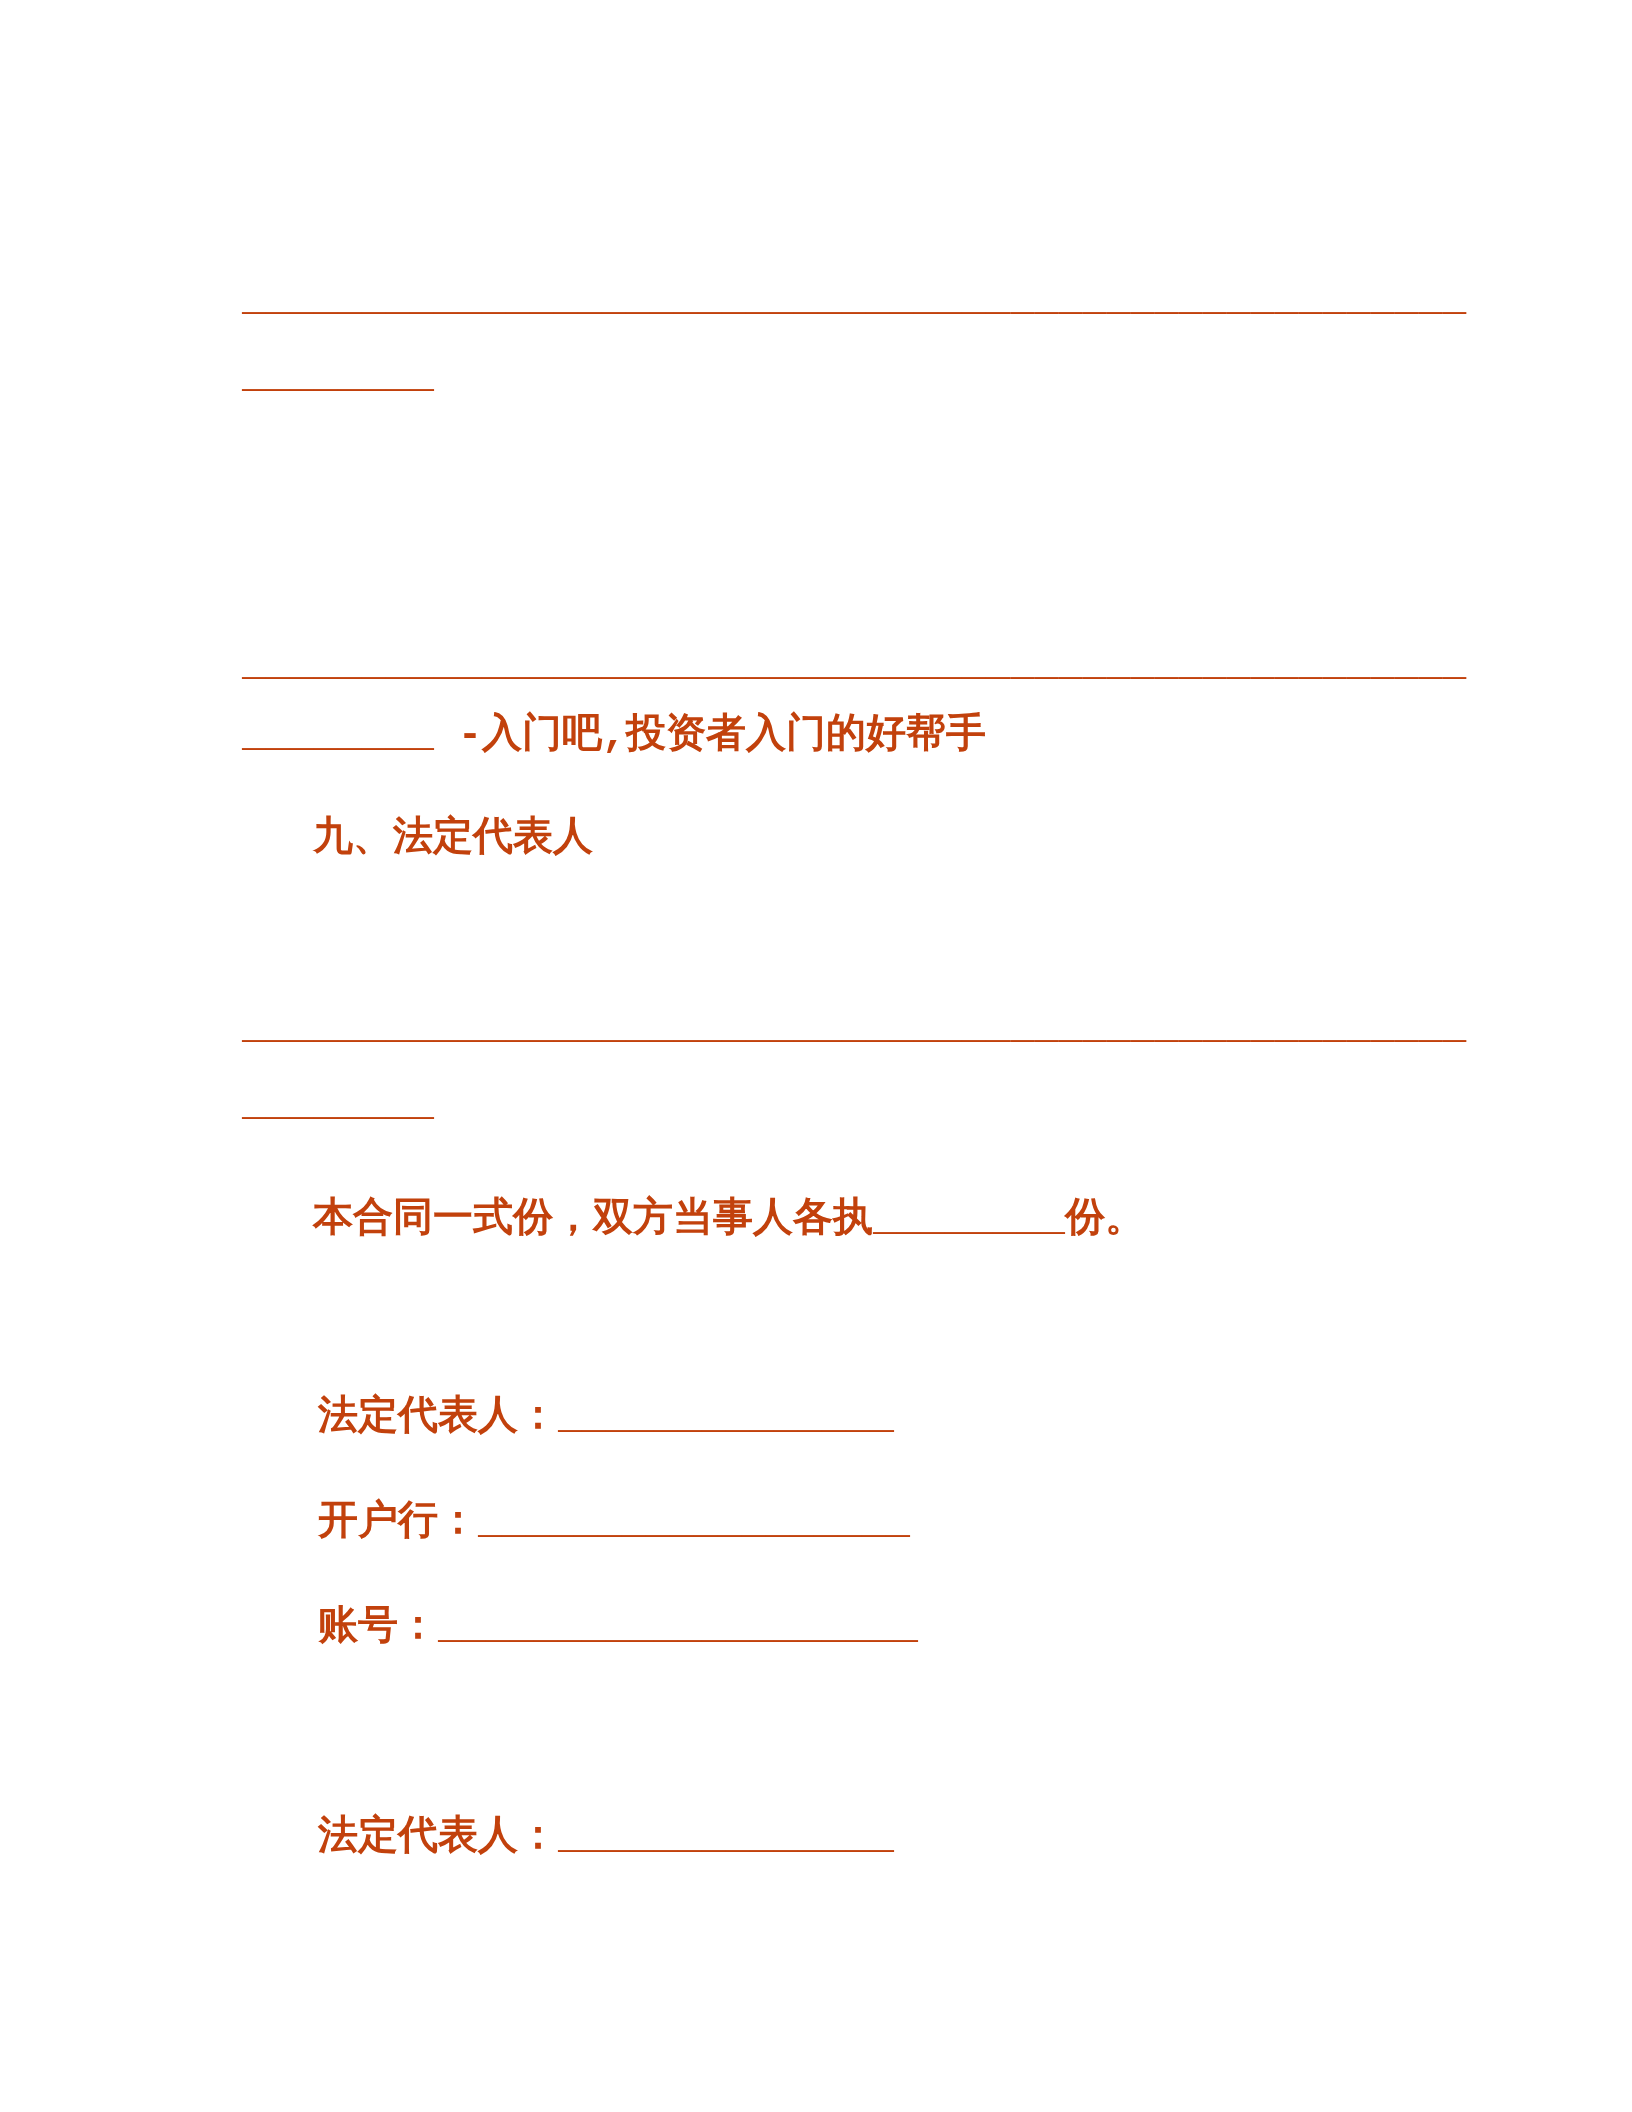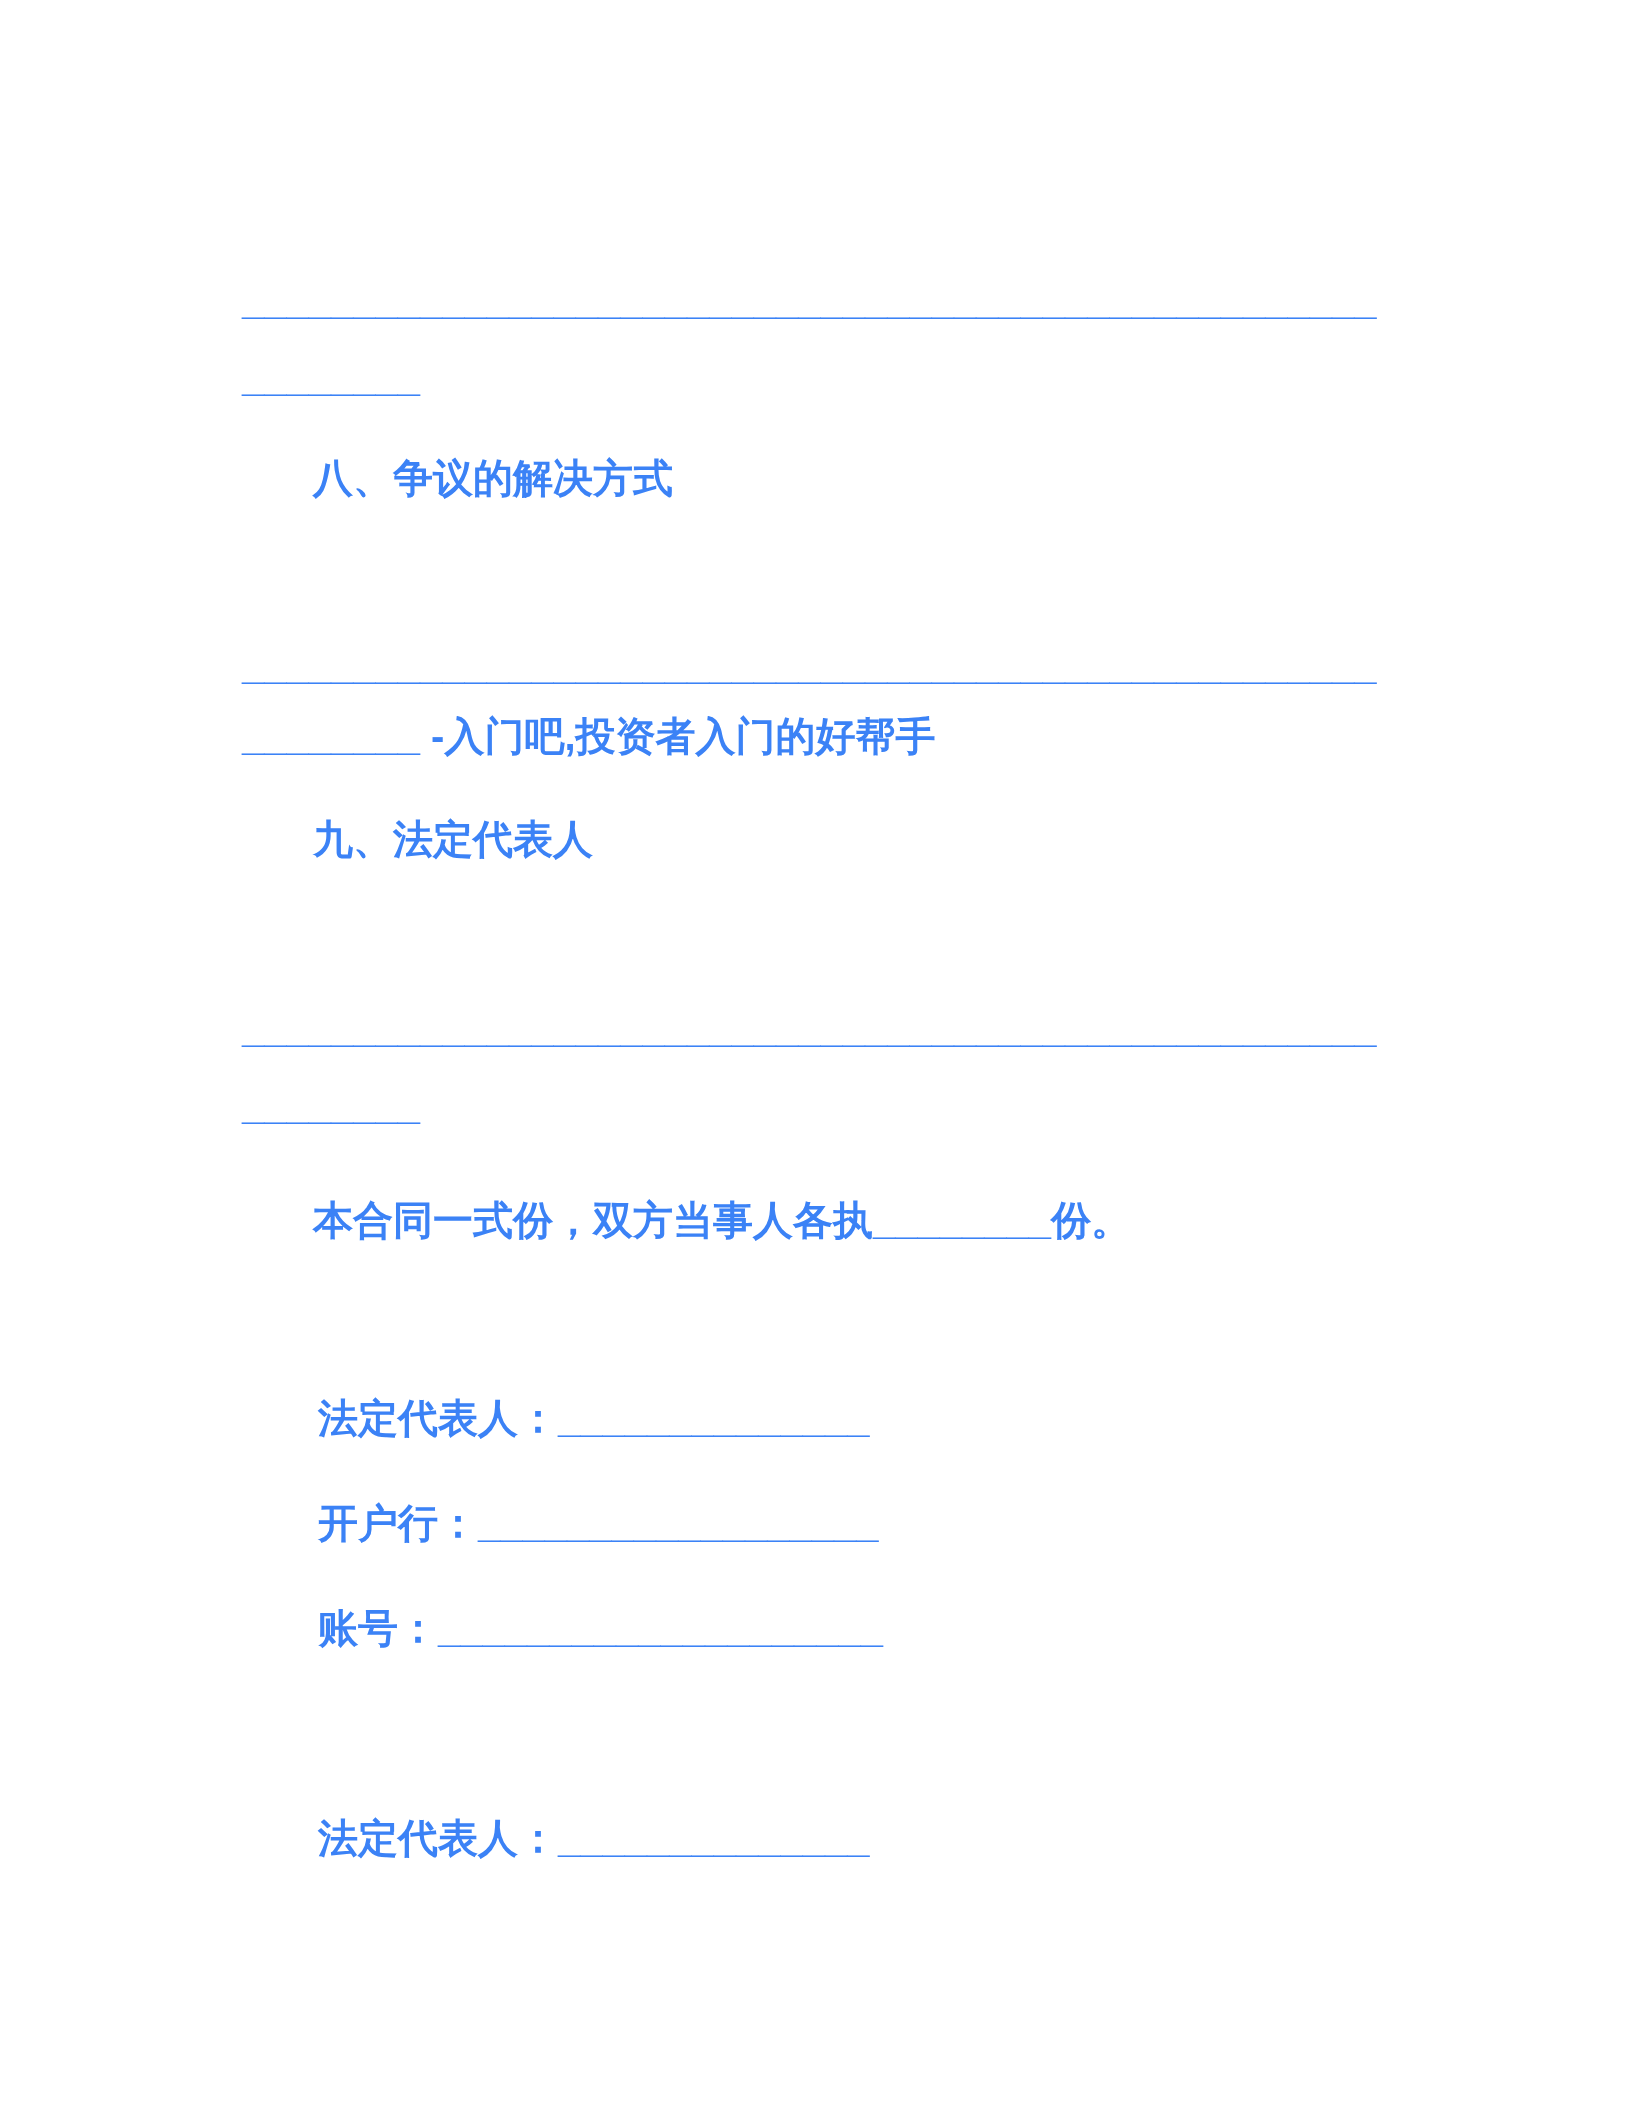--- a/index.html
+++ b/index.html
@@ -13,25 +13,25 @@
     position: relative;
     overflow: hidden;
   }
   .doc-page {
     position: absolute;
     inset: 0;
     background: #ffffff;
   }
   .doc-line {
     position: absolute;
-    font-family: Liberation Sans, sans-serif;
+    font-family: Liberation Mono, monospace;
     font-weight: 700;
     font-size: 40px;
     line-height: 1;
-    color: #3b82f6;
+    color: #c2410c;
     white-space: pre;
     letter-spacing: 0;
   }
   
   .margin-left   { left: 242px; }
   
   .indent-head   { left: 313px; }
   .indent-body   { left: 318px; }
 
   .y-r1  { top: 280px;  }
@@ -52,21 +52,20 @@
 </style>
 </head>
 <body>
 
 <div class="doc-page">
 
   <div class="doc-line margin-left y-r1">___________________________________________________</div>
 
   <div class="doc-line margin-left y-r2">________</div>
 
-  <div class="doc-line indent-head y-r3">八、争议的解决方式</div>
 
   <div class="doc-line margin-left y-r4">___________________________________________________</div>
 
   <div class="doc-line margin-left y-r5">________ -入门吧,投资者入门的好帮手</div>
 
   <div class="doc-line indent-head y-r6">九、法定代表人</div>
 
   <div class="doc-line margin-left y-r7">___________________________________________________</div>
 
   <div class="doc-line margin-left y-r8">________</div>

